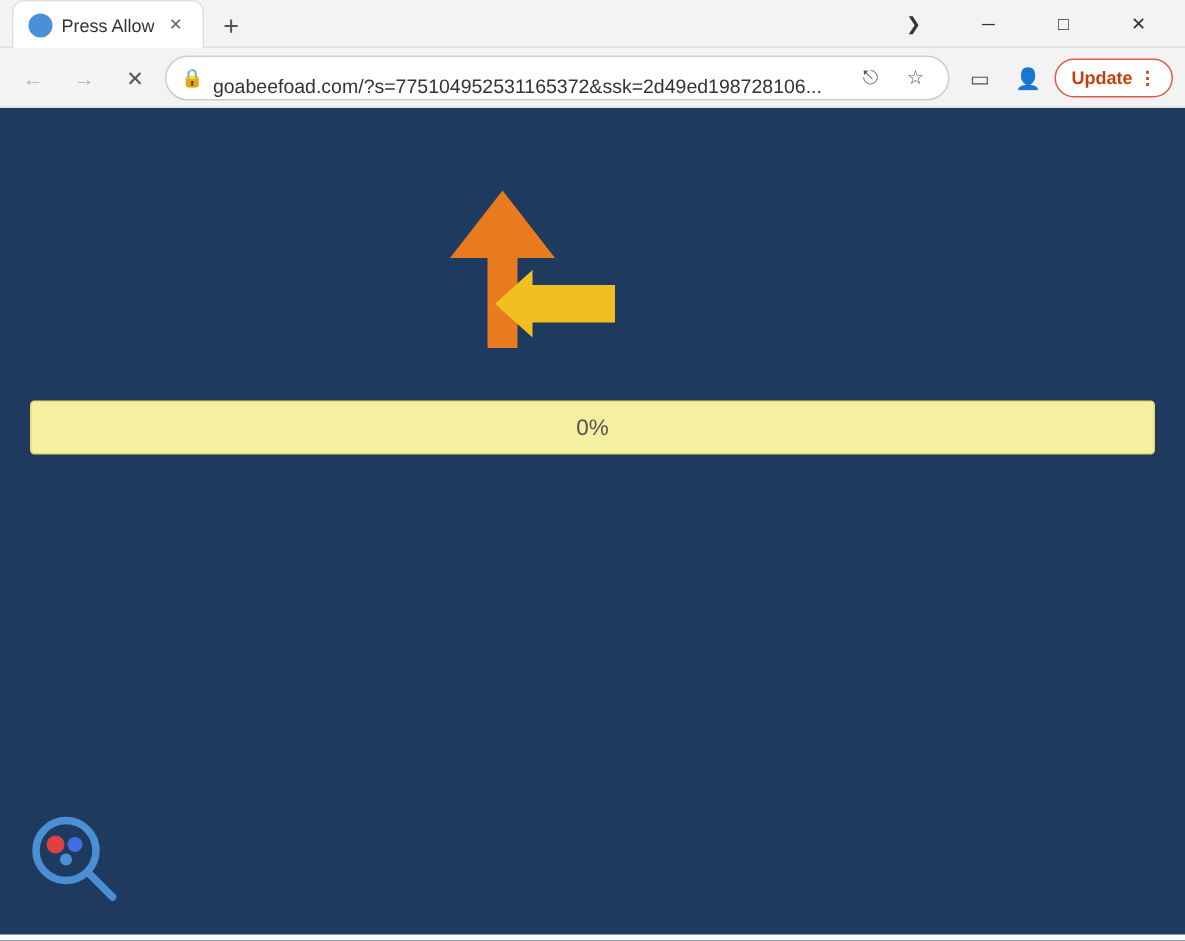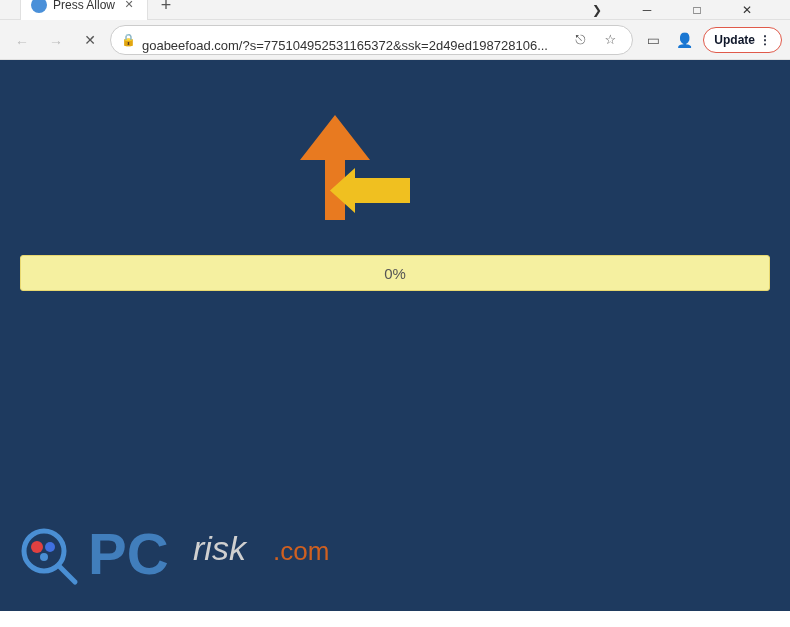--- a/index.html
+++ b/index.html
@@ -9,23 +9,23 @@
       height: 627px;
       overflow: hidden;
       font-family: 'Segoe UI', Arial, sans-serif;
       background: #fff;
     }
 
     
     .titlebar {
       display: flex;
       align-items: center;
-      height: 20px;
+      height: 32px;
       background: #f3f3f3;
-      padding: 0 20px;
+      padding: 0 8px;
       border-bottom: 1px solid #e0e0e0;
       user-select: none;
     }
 
     .tab-area {
       display: flex;
       align-items: flex-end;
       flex: 1;
       height: 100%;
     }
@@ -191,21 +191,21 @@
     .update-btn {
       display: flex;
       align-items: center;
       height: 26px;
       padding: 0 10px;
       background: #fff;
       border: 1.5px solid #e05a4a;
       border-radius: 13px;
       font-size: 12px;
       font-weight: 600;
-      color: #0f172a;
+      color: #c2410c;
       cursor: pointer;
       gap: 4px;
     }
 
     
     .content {
       width: 790px;
       height: calc(627px - 76px);
       background: #1e3a5f;
       position: relative;
@@ -330,22 +330,15 @@
 
       <line x1="39" y1="39" x2="55" y2="55" stroke="#4a8fd4" stroke-width="5" stroke-linecap="round"></line>
 
       <circle cx="17" cy="20" r="6" fill="#e04040"></circle>
 
       <circle cx="30" cy="20" r="5" fill="#4070e0"></circle>
 
       <circle cx="24" cy="30" r="4" fill="#4a8fd4"></circle>
     </svg>
 
-    <div>
-      <svg width="250" height="65" viewBox="0 0 250 65">
-        <text x="0" y="52" font-family="Arial Black, Arial" font-weight="900" font-size="58" fill="#4a8fd4" opacity="0.8">PC</text>
-        <text x="105" y="38" font-family="Arial" font-weight="400" font-style="italic" font-size="34" fill="#d0d0d0">risk</text>
-        <text x="185" y="38" font-family="Arial" font-weight="400" font-size="26" fill="#d06020">.com</text>
-      </svg>
-    </div>
   </div>
 
 </div>
 
 </body></html>

